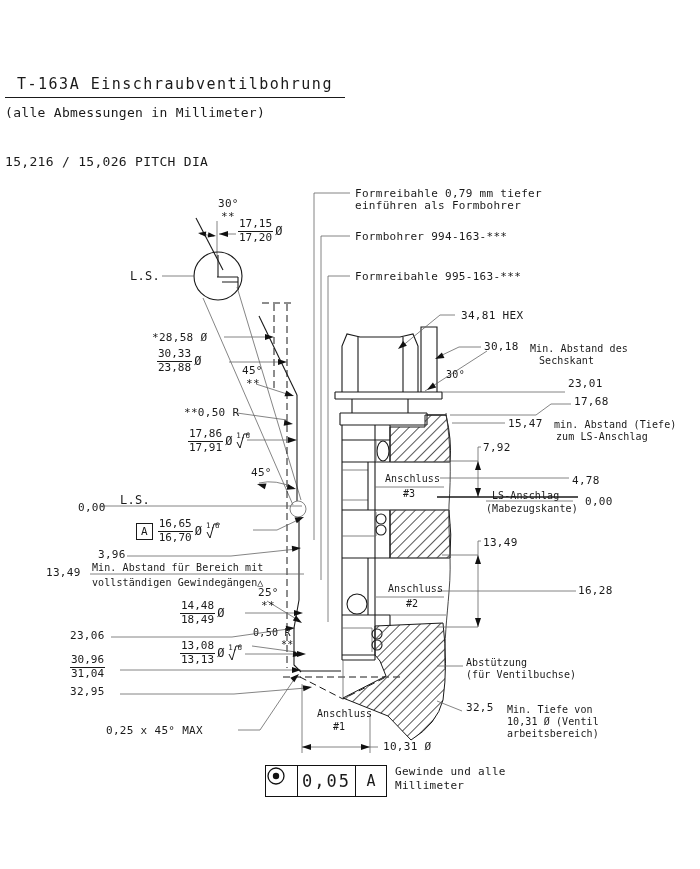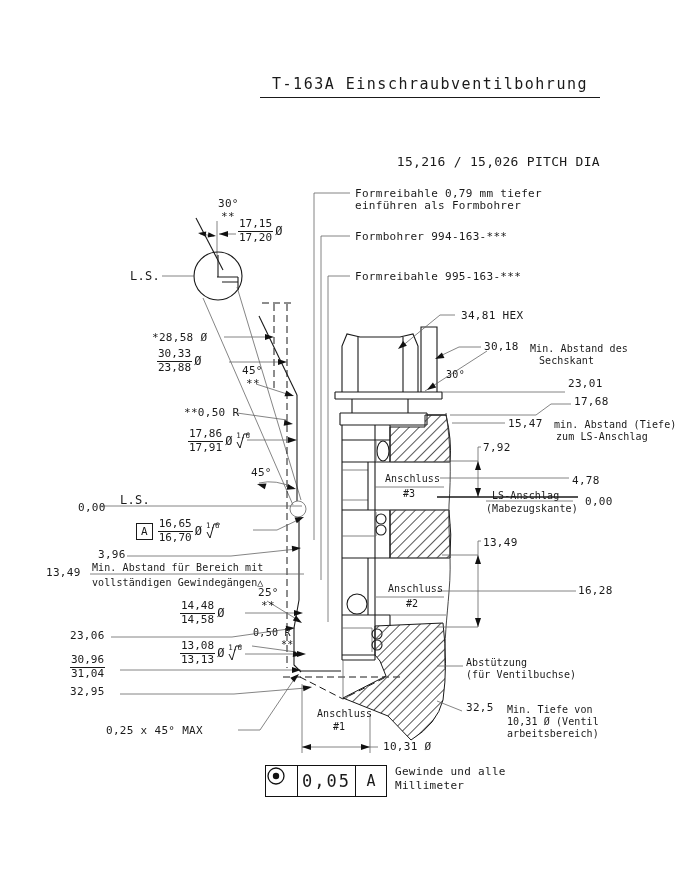--- a/index.html
+++ b/index.html
@@ -7,21 +7,21 @@
          font-family:"DejaVu Sans Mono",monospace;color:#1a1a1a;}
   svg{position:absolute;left:0;top:0;}
   .obj{stroke:#1a1a1a;stroke-width:1.1;fill:none;}
   .med{stroke:#333;stroke-width:0.9;fill:none;}
   .thin{stroke:#666;stroke-width:0.8;fill:none;}
   .dash{stroke:#1a1a1a;stroke-width:1;fill:none;stroke-dasharray:7 4;}
   .arr{fill:#111;stroke:none;}
   .hatchfill{fill:url(#hatch);stroke:#1a1a1a;stroke-width:1;}
   .t{position:absolute;font-size:11px;letter-spacing:0.3px;white-space:nowrap;line-height:1.15;}
   .sm{font-size:10px;letter-spacing:0.1px;}
-  .center{left:12px;width:588px;text-align:right;}
+  .center{left:5px;width:588px;text-align:left;}
   .u{border-bottom:1.5px solid #1a1a1a;padding:0 12px 4px;}
   .dimrow{position:absolute;display:flex;align-items:center;gap:2px;white-space:nowrap;}
   .frac{display:inline-flex;flex-direction:column;text-align:center;font-size:11px;line-height:1.15;}
   .frac .ft{border-bottom:1px solid #1a1a1a;padding:0 1px;}
   .dia{font-size:12px;}
   .dbox{display:inline-block;border:1.2px solid #1a1a1a;padding:1px 4px;margin-right:3px;font-size:11px;}
   .finwrap{display:inline-flex;margin-left:2px;position:relative;top:-4px;}
   .finval{font-size:7.5px;position:relative;top:-2px;}
   .fcf{position:absolute;display:flex;border:1.4px solid #111;height:30px;align-items:stretch;background:#fff;}
   .fc{display:flex;align-items:center;justify-content:center;}
@@ -168,20 +168,21 @@
     <path class="arr" transform="translate(478,461) rotate(-90)" d="M0,0 L-9,-3 L-9,3 Z"></path>
     <path class="arr" transform="translate(478,497) rotate(90)" d="M0,0 L-9,-3 L-9,3 Z"></path>
     <path class="arr" transform="translate(478,555) rotate(-90)" d="M0,0 L-9,-3 L-9,3 Z"></path>
     <path class="arr" transform="translate(478,627) rotate(90)" d="M0,0 L-9,-3 L-9,3 Z"></path>
     <path class="arr" transform="translate(302,747) rotate(180)" d="M0,0 L-9,-3 L-9,3 Z"></path>
     <path class="arr" transform="translate(370,747)" d="M0,0 L-9,-3 L-9,3 Z"></path>
   </g>
 </svg>
 
 <div class="t center" style="top:76px;font-size:15px;letter-spacing:1.5px"><span class="u">T-163A Einschraubventilbohrung</span></div>
+<div class="t center" style="top:106px;font-size:13px">(alle Abmessungen in Millimeter)</div>
 <div class="t center" style="top:155px;font-size:13px">15,216 / 15,026 PITCH DIA</div>
 
 <div class="t" style="left:355px;top:188px">Formreibahle 0,79 mm tiefer</div>
 <div class="t" style="left:355px;top:200px">einführen als Formbohrer</div>
 <div class="t" style="left:355px;top:231px">Formbohrer 994-163-***</div>
 <div class="t" style="left:355px;top:271px">Formreibahle 995-163-***</div>
 
 <div class="t" style="left:218px;top:198px">30°</div>
 <div class="t" style="left:221px;top:211px">**</div>
 <div class="dimrow" style="left:238px;top:218px">
@@ -236,21 +237,21 @@
 </div>
 <div class="t" style="left:98px;top:549px">3,96</div>
 <div class="t" style="left:46px;top:567px">13,49</div>
 <div class="t sm" style="left:92px;top:562px">Min. Abstand für Bereich mit</div>
 <div class="t sm" style="left:92px;top:577px"><span>vollständigen Gewindegängen</span><span>△</span></div>
 <div class="t" style="left:258px;top:587px">25°</div>
 <div class="t" style="left:261px;top:600px">**</div>
 <div class="dimrow" style="left:180px;top:600px">
   <span class="frac">
         <span class="ft">14,48</span>
-        <span>14,58</span>
+        <span>18,49</span>
       </span>
   <span class="dia">Ø</span>
 </div>
 <div class="t" style="left:70px;top:630px">23,06</div>
 <div class="t" style="left:253px;top:627px;font-size:10px">0,50 R</div>
 <div class="t" style="left:281px;top:639px;font-size:10px">**</div>
 <div class="dimrow" style="left:180px;top:640px">
   <span class="frac">
         <span class="ft">13,08</span>
         <span>13,13</span>

